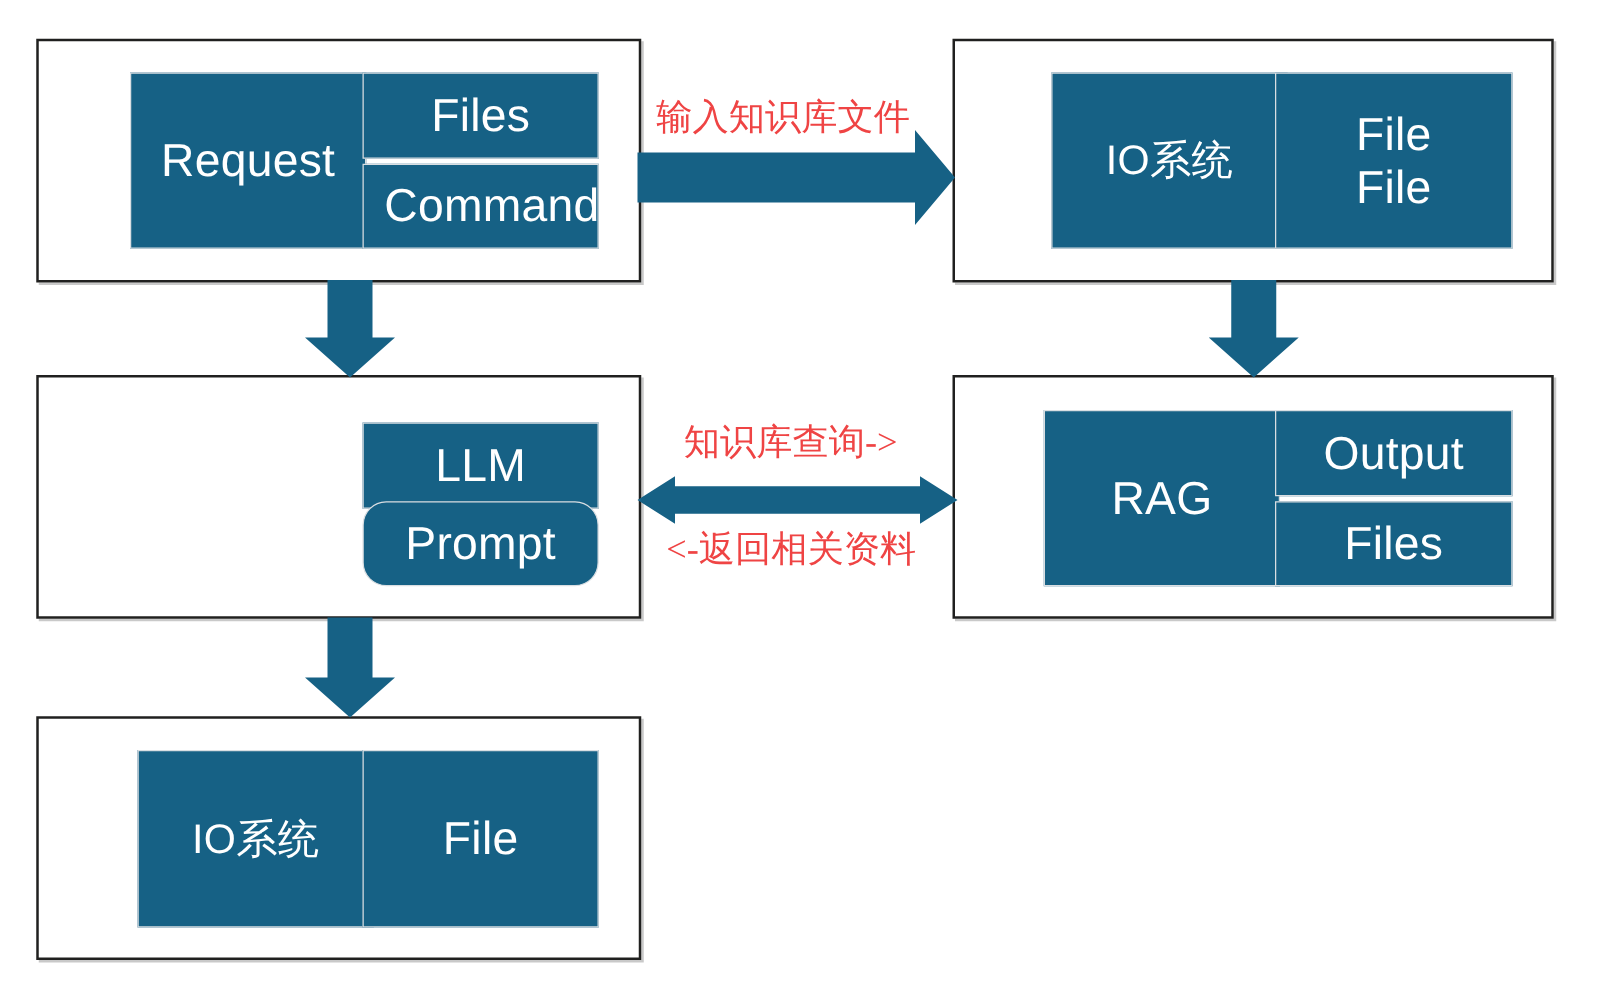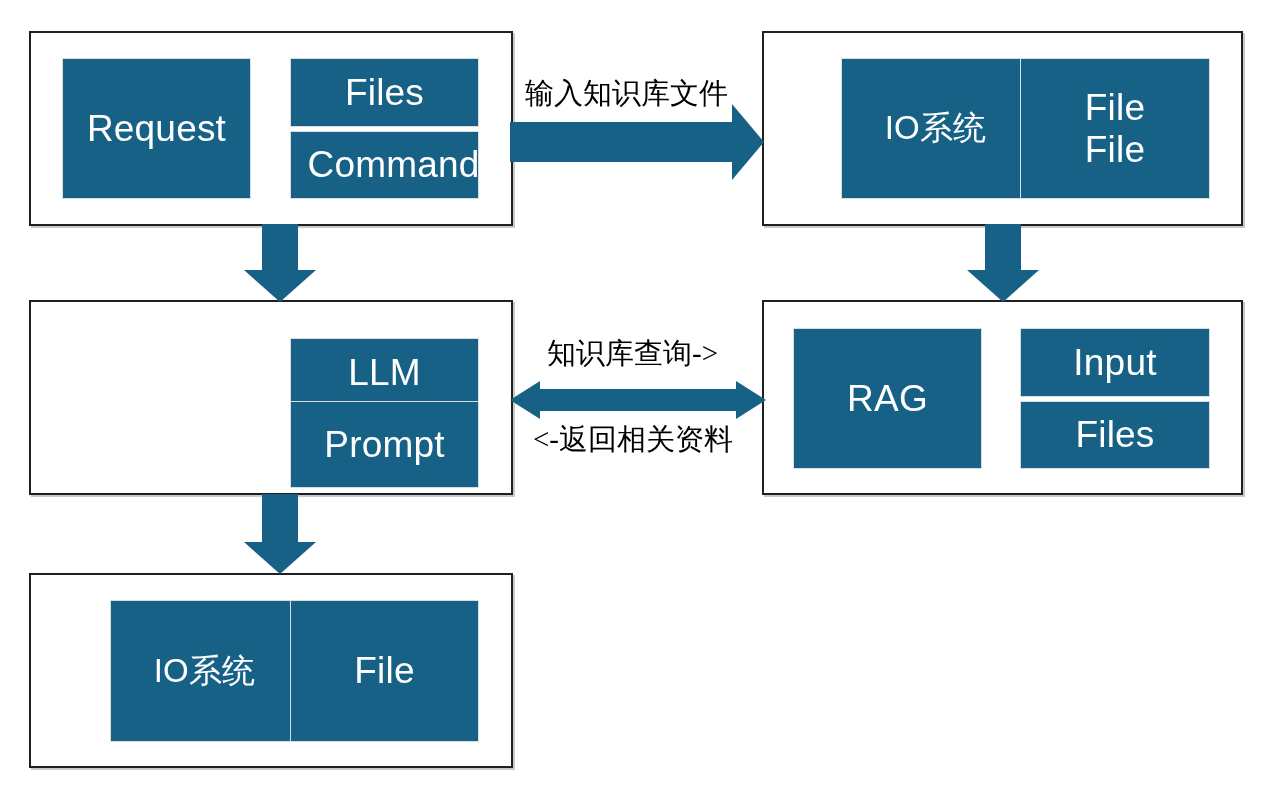--- a/index.html
+++ b/index.html
@@ -34,29 +34,29 @@
     color: #ffffff;
     display: flex;
     align-items: center;
     justify-content: center;
     text-align: center;
     line-height: 1.12;
     font-weight: 400;
     letter-spacing: .2px;
     border: 1px solid #d9dee2;
   }
-  .cell.wide  { font-size: 37px; }
+  .cell.wide  { font-size: 37px; margin-left: 42px; }
   .cell.stack { font-size: 37px; }
   .cell.two-line { font-size: 37px; }
   .cell-cn { font-size: 33px; margin-left: 48px; }
 
   
   .arrow-label {
     position: absolute;
-    color: #000000;
+    color: #ef4444;
     font-family: "Liberation Serif", "DejaVu Serif", serif;
     font-size: 29px;
     white-space: nowrap;
     letter-spacing: 0px;
   }
 
   
   .arrow-svg {
     position: absolute;
     overflow: visible;
@@ -77,26 +77,26 @@
   </div>
   <div class="cell cell-cn" style="left:793px; top:58px; width:189px; height:141px;">IO系统</div>
   <div class="cell two-line" style="left:1020px; top:58px; width:190px; height:141px; flex-direction:column;">
     <span>File</span>
     <span>File</span>
   </div>
 
   <div class="group-box" style="left:29px; top:300px; width:484px; height:195px;">
   </div>
   <div class="cell stack" style="left:290px; top:338px; width:189px; height:69px;">LLM</div>
-  <div class="cell stack" style="left:290px; top:401px; width:189px; height:87px;">Prompt</div>
+  <div class="cell stack" style="left:290px; top:401px; width:189px; height:68px;border-radius:19px;">Prompt</div>
 
   <div class="group-box" style="left:762px; top:300px; width:481px; height:195px;">
   </div>
   <div class="cell wide" style="left:793px; top:328px; width:189px; height:141px;">RAG</div>
-  <div class="cell stack" style="left:1020px; top:328px; width:190px; height:69px;">Input</div>
+  <div class="cell stack" style="left:1020px; top:328px; width:190px; height:69px;">Output</div>
   <div class="cell stack" style="left:1020px; top:401px; width:190px; height:68px;">Files</div>
 
   <div class="group-box" style="left:29px; top:573px; width:484px; height:195px;">
   </div>
   <div class="cell cell-cn" style="left:62px; top:600px; width:189px; height:142px;">IO系统</div>
   <div class="cell two-line" style="left:290px; top:600px; width:189px; height:142px; flex-direction:column;">
     <span>File</span>
   </div>
 
   <svg class="arrow-svg" style="left:510px; top:104px;" width="256" height="76" viewBox="0 0 256 76">

